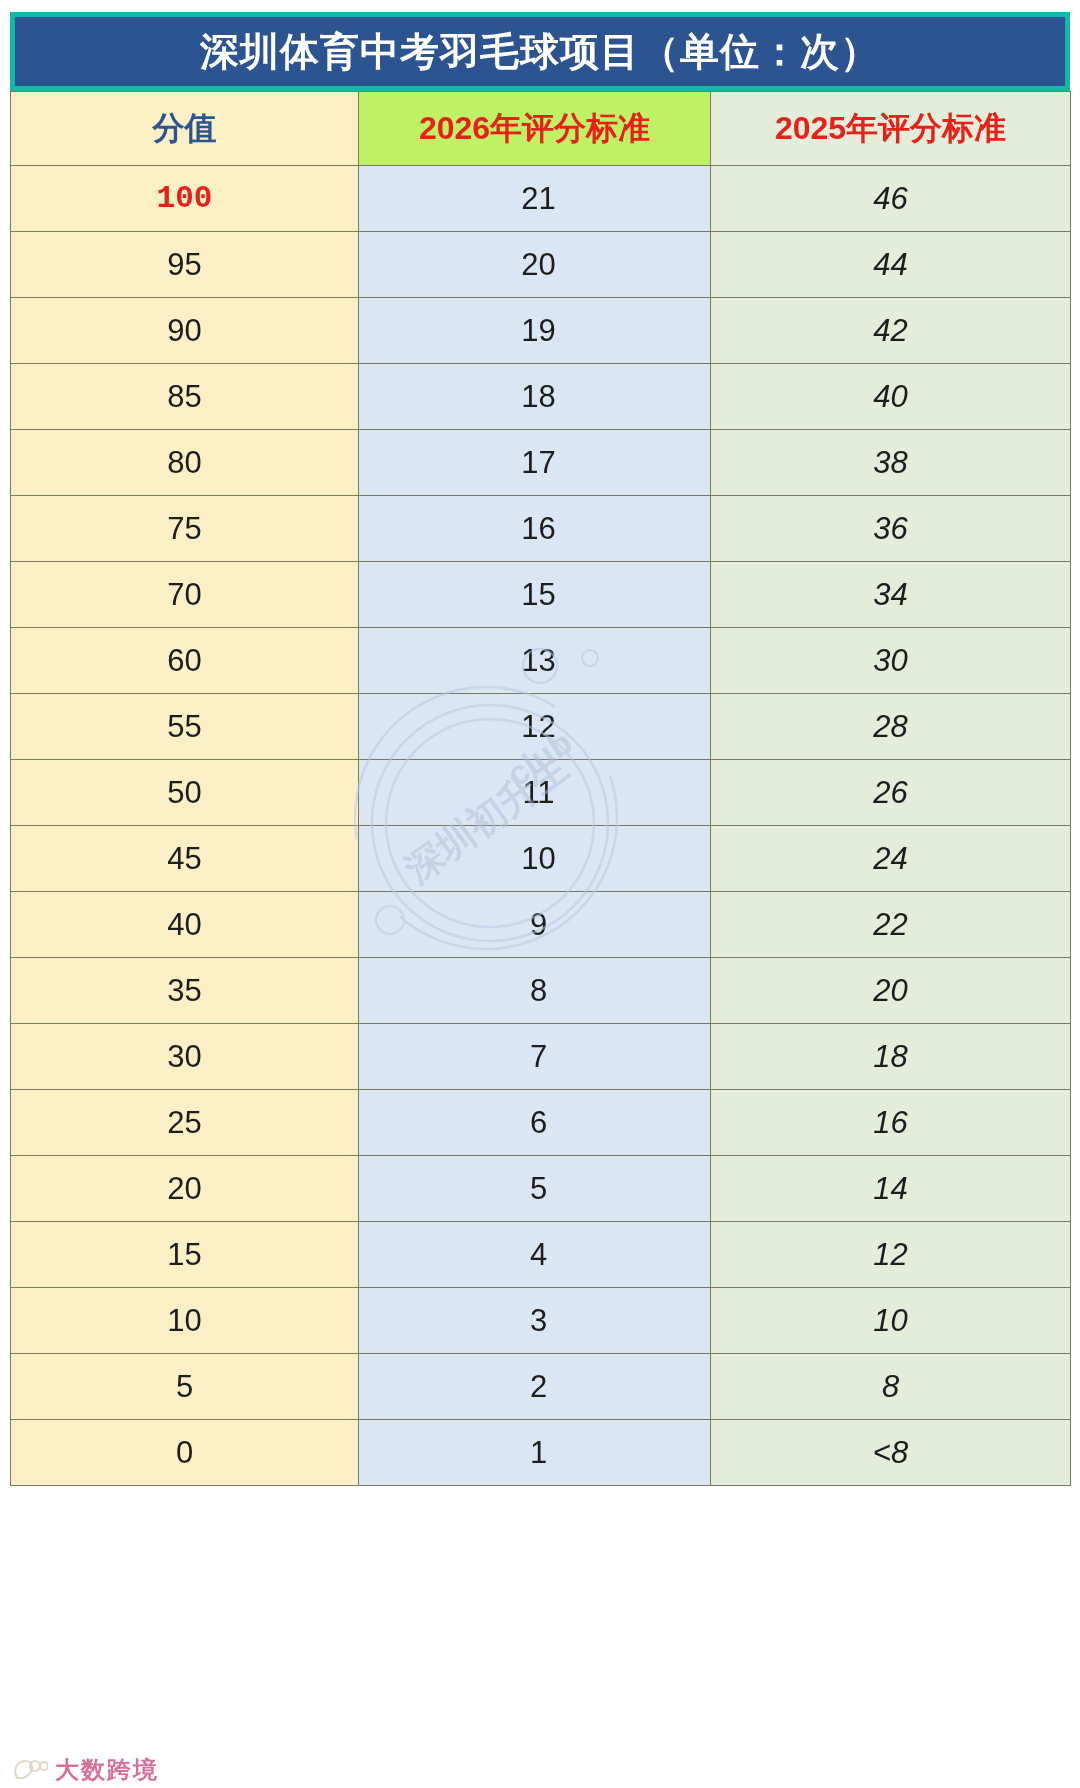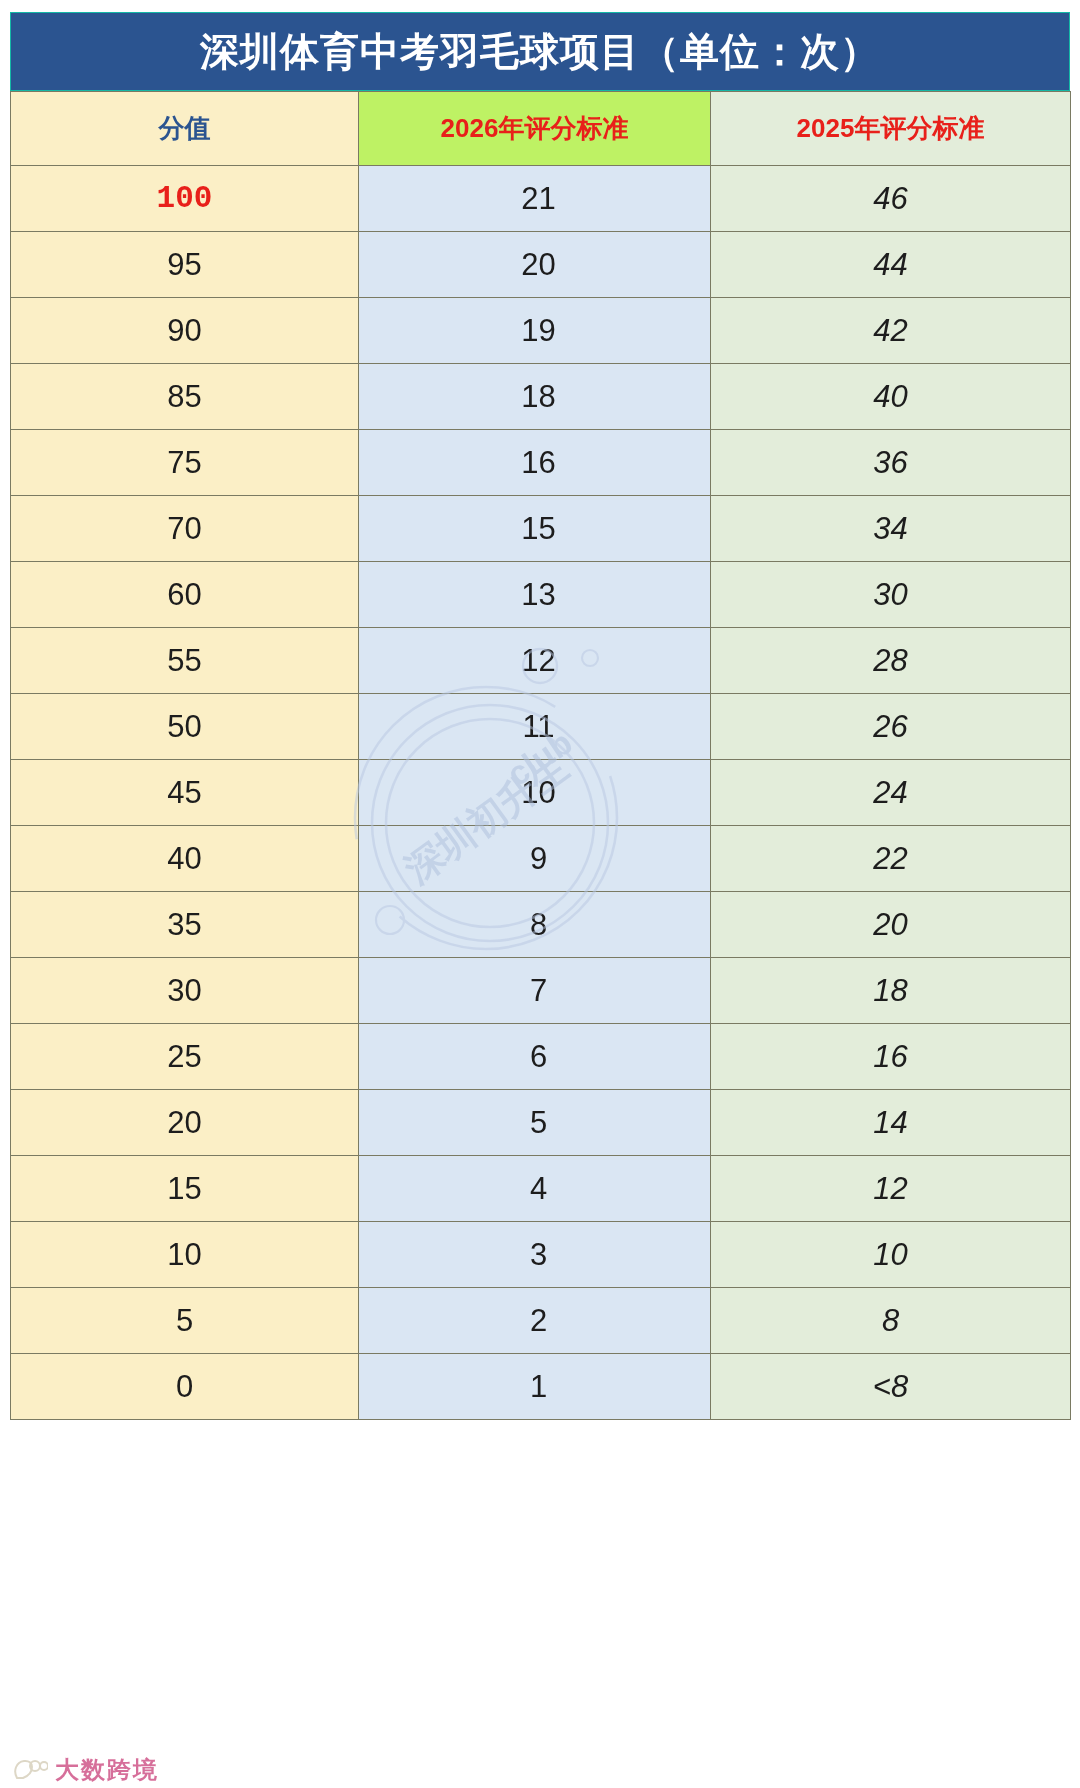--- a/index.html
+++ b/index.html
@@ -24,21 +24,21 @@
   }
 
   
   .title-bar {
     position: absolute;
     left: 10px;
     top: 12px;
     width: 1060px;
     height: 79px;
     background: #2b5490;
-    border: 1px solid #14b8a6;
+    border: 5px solid #14b8a6;
     box-sizing: border-box;
     display: flex;
     align-items: center;
     justify-content: center;
   }
   .title-bar .title-text {
     color: #ffffff;
     font-size: 39px;
     font-weight: bold;
     letter-spacing: 1px;
@@ -68,21 +68,21 @@
     height: 66px;
     font-size: 31px;
     color: #1d1d1d;
     font-weight: normal;
   }
 
   
   .grade-table thead th {
     height: 74px;
     font-weight: bold;
-    font-size: 26px;
+    font-size: 32px;
   }
   th.h-score {
     background: #fbefc6;
     color: #2b5490;
   }
   th.h-2026 {
     background: #bef264;
     color: #e8201a;
   }
   th.h-2025 {
@@ -173,20 +173,25 @@
           <td class="col-score">90</td>
           <td class="col-2026">19</td>
           <td class="col-2025">42</td>
         </tr>
         <tr>
           <td class="col-score">85</td>
           <td class="col-2026">18</td>
           <td class="col-2025">40</td>
         </tr>
         <tr>
+          <td class="col-score">80</td>
+          <td class="col-2026">17</td>
+          <td class="col-2025">38</td>
+        </tr>
+        <tr>
           <td class="col-score">75</td>
           <td class="col-2026">16</td>
           <td class="col-2025">36</td>
         </tr>
         <tr>
           <td class="col-score">70</td>
           <td class="col-2026">15</td>
           <td class="col-2025">34</td>
         </tr>
         <tr>

